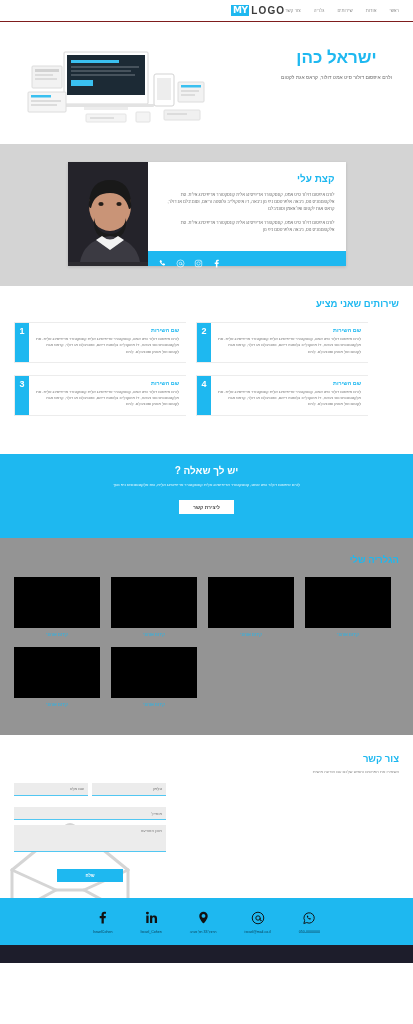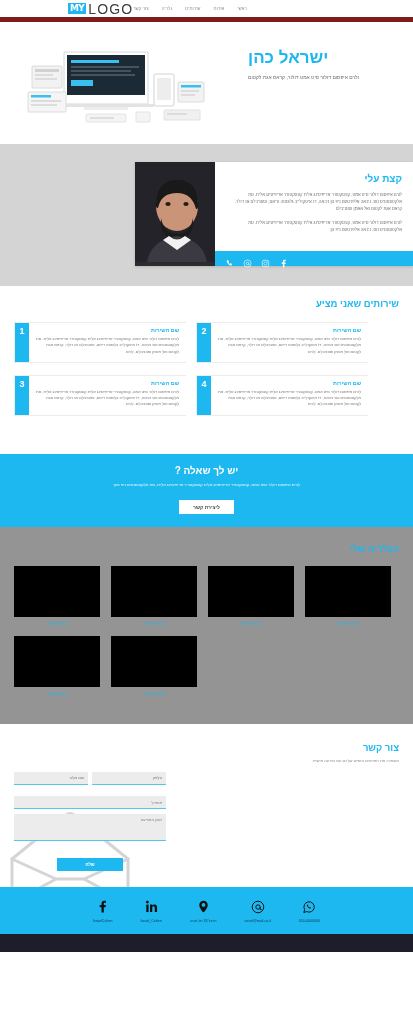--- a/index.html
+++ b/index.html
@@ -10,24 +10,24 @@
     font-family: "Liberation Sans", "DejaVu Sans", sans-serif;
     color: #444;
     direction: rtl;
   }
   body { width: 413px; overflow-x: hidden; }
 
   
   .navbar {
     height: 22px;
     background: #ffffff;
-    border-bottom: 5px solid #7f1d1d;
+    border-bottom: 1px solid #7f1d1d;
     display: flex;
     align-items: center;
-    justify-content: flex-start;
+    justify-content: flex-end;
     direction: ltr;
     padding: 0 14px 0 0;
   }
   .logo-wrap {
     display: flex;
     align-items: center;
     margin-left: 68px;
     gap: 2px;
   }
   .logo-my {
@@ -35,22 +35,22 @@
     color: #ffffff;
     font-size: 9px;
     font-weight: 700;
     letter-spacing: -0.6px;
     padding: 1px 2px 1px 2px;
     line-height: 9px;
     font-family: "DejaVu Sans", sans-serif;
   }
   .logo-text {
     color: #3b3b3b;
-    font-size: 14px;
-    font-weight: 400;
+    font-size: 10px;
+    font-weight: 700;
     letter-spacing: 1.1px;
     font-family: "Liberation Sans", sans-serif;
   }
   .nav-links {
     display: flex;
     direction: rtl;
     gap: 13px;
     margin-right: 0;
   }
   .nav-links a {
@@ -64,24 +64,24 @@
   
   .hero {
     height: 122px;
     background: #ffffff;
     position: relative;
     display: flex;
     align-items: center;
   }
   .hero-text {
     position: absolute;
-    right: 20px;
+    right: 4px;
     top: 26px;
     width: 145px;
-    text-align: left;
+    text-align: center;
   }
   .hero-title {
     color: #1eb8f0;
     font-size: 17px;
     font-weight: 700;
     line-height: 19px;
     margin-bottom: 6px;
   }
   .hero-sub {
     color: #6d6d6d;
@@ -94,20 +94,21 @@
     top: 22px;
     width: 205px;
     height: 85px;
   }
 
   
   .about-band {
     background: #d4d4d4;
     padding: 18px 0 20px;
     display: flex;
+    justify-content: center;
   }
   .about-card {
     width: 278px;
     background: #ffffff;
     display: flex;
     flex-direction: row-reverse;
     box-shadow: 0 1px 3px rgba(0,0,0,0.14);
   }
   .about-photo {
     width: 80px;
@@ -199,21 +200,21 @@
   .svc-desc {
     color: #777;
     font-size: 3.9px;
     line-height: 6.3px;
   }
 
   
   .cta {
     background: #1eb8f0;
     text-align: center;
-    padding: 11px 14px 13px;
+    padding: 11px 14px 24px;
   }
   .cta-title {
     color: #ffffff;
     font-size: 10px;
     font-weight: 700;
     margin-bottom: 5px;
   }
   .cta-sub {
     color: #eafaff;
     font-size: 4.1px;

